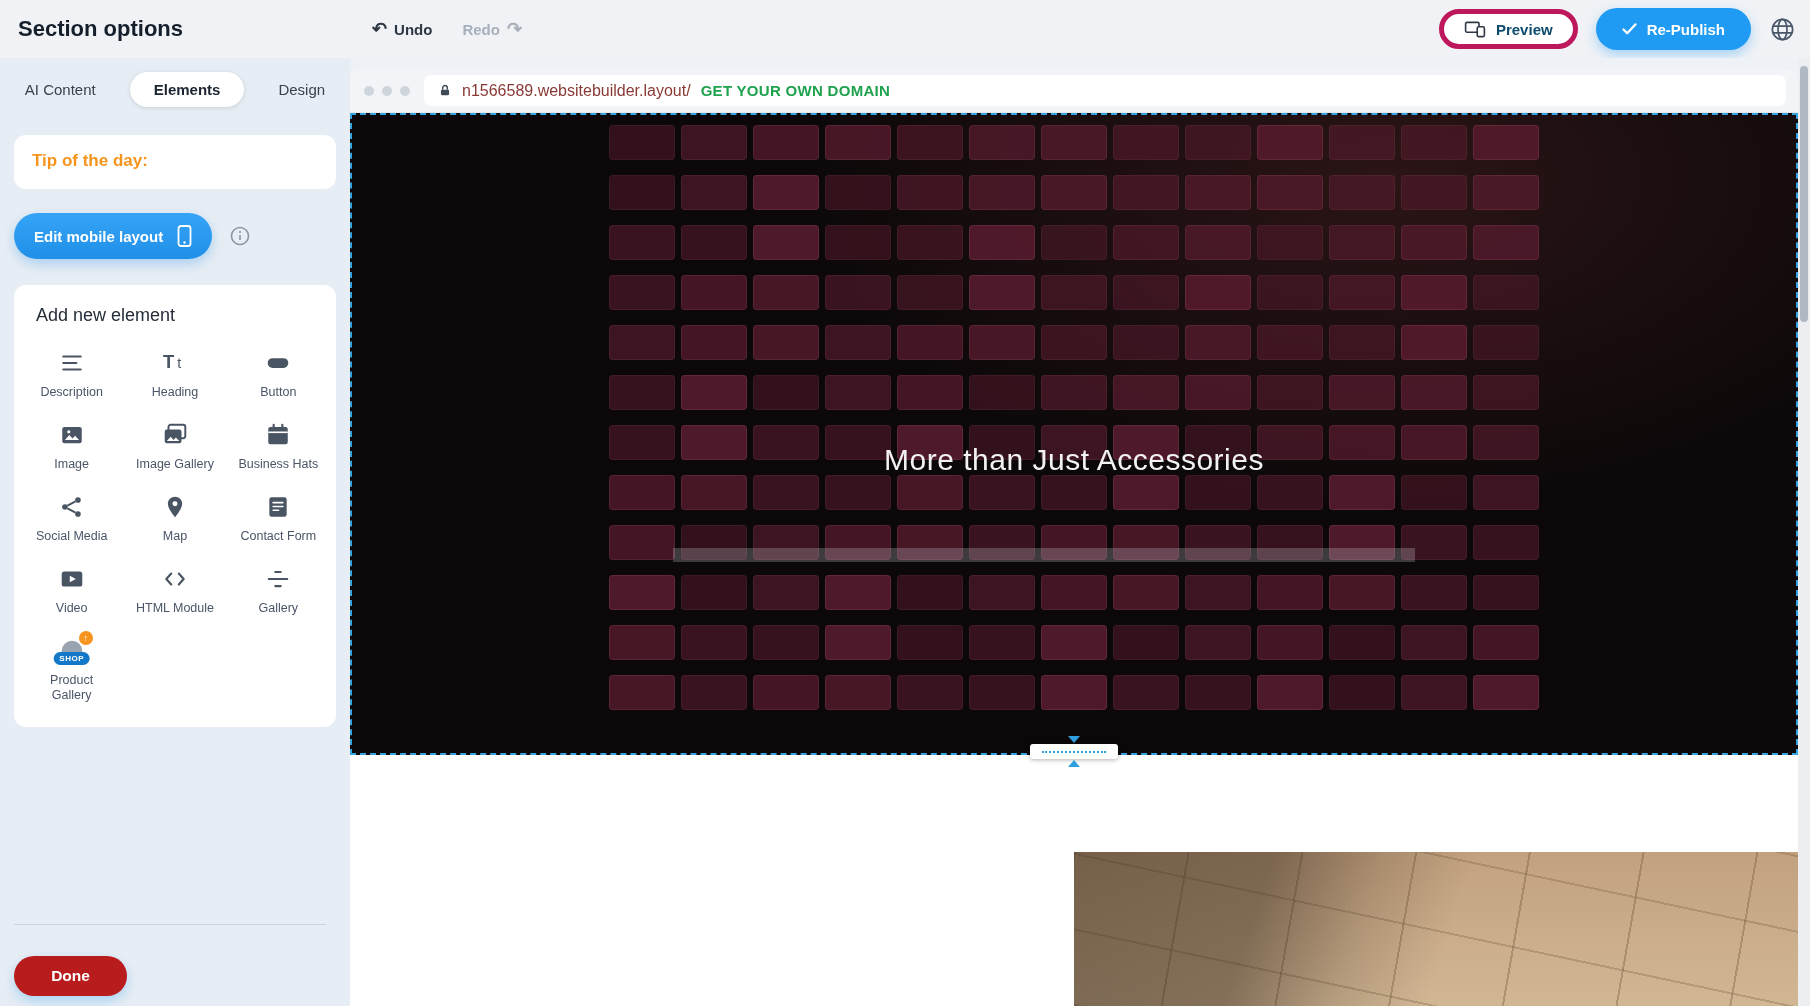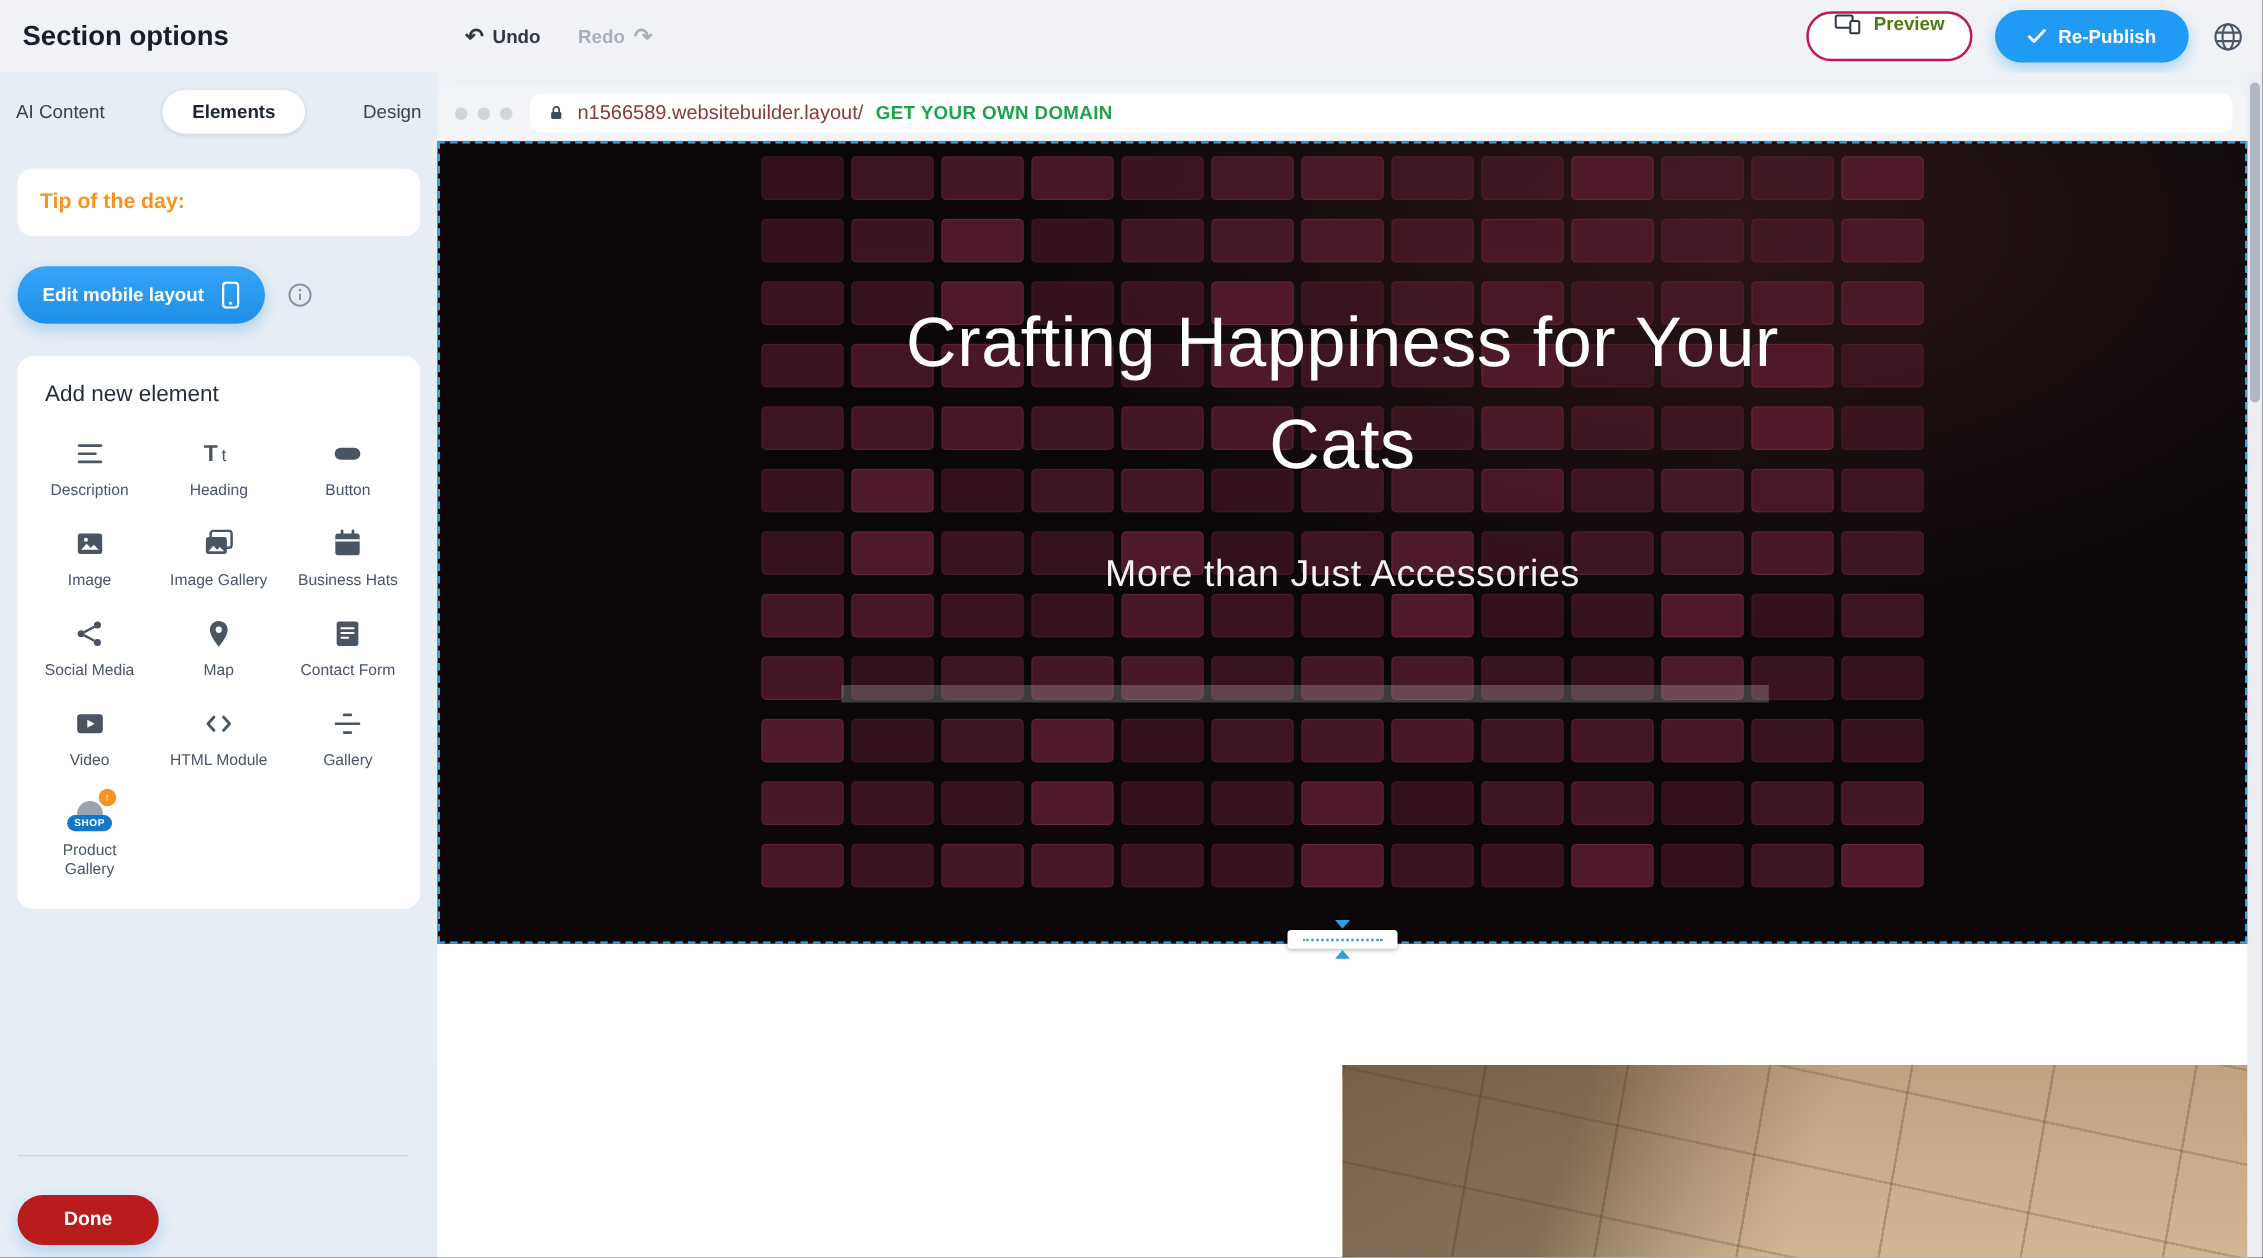--- a/index.html
+++ b/index.html
@@ -8,27 +8,27 @@
 
   
   .topbar { position: absolute; top: 0; left: 0; width: 100%; height: 58px; background: #f0f2f6; }
   .topbar-title { position: absolute; left: 18px; top: 16px; font-size: 22px; font-weight: bold; color: #151f2b; }
   .undo-redo { position: absolute; left: 372px; top: 0; height: 58px; display: flex; align-items: center; gap: 30px; }
   .ur-btn { display: flex; align-items: center; gap: 7px; background: none; border: none; padding: 0; font-family: inherit; font-size: 15px; font-weight: bold; cursor: pointer; }
   .ur-btn.undo { color: #2e3744; }
   .ur-btn.redo { color: #a7b0ba; }
   .arrow-glyph { font-size: 18px; line-height: 1; }
   .topbar-right { position: absolute; right: 14px; top: 0; height: 58px; display: flex; align-items: center; gap: 18px; }
-  .preview-btn { display: flex; gap: 10px; height: 40px; padding: 0 20px; background: #fff; border: 2px solid #be185d; border-radius: 20px; font-family: inherit; font-size: 15px; font-weight: bold; color: #4d7c0f; cursor: pointer; }
+  .preview-btn { display: flex; align-items: center; gap: 10px; height: 40px; padding: 0 20px; background: #fff; border: 5px solid #be185d; border-radius: 20px; font-family: inherit; font-size: 15px; font-weight: bold; color: #0c4a6e; cursor: pointer; }
   .republish-btn { display: flex; align-items: center; gap: 10px; height: 42px; padding: 0 26px; background: #1f9bf3; border: none; border-radius: 21px; font-family: inherit; font-size: 15px; font-weight: bold; color: #fff; box-shadow: 0 5px 12px rgba(31,155,243,0.35); cursor: pointer; }
   .globe-btn { background: none; border: none; padding: 0; cursor: pointer; display: flex; }
 
   
   .sidebar { position: absolute; top: 58px; left: 0; width: 350px; height: 948px; background: #e7edf4; }
-  .tabs { display: flex; justify-content: center; align-items: flex-start; gap: 34px; padding-top: 14px; }
+  .tabs { display: flex; justify-content: center; align-items: flex-start; gap: 22px; padding-top: 14px; }
   .tab { font-family: inherit; font-size: 15px; color: #39424e; padding: 9px 12px; background: none; border: none; cursor: pointer; }
   .tab.active { background: #fff; border-radius: 18px; padding: 9px 24px; font-weight: bold; color: #1b2430; box-shadow: 0 1px 4px rgba(20,40,70,0.15); }
   .tip-card { margin: 28px 14px 0; background: #fff; border-radius: 12px; padding: 16px 18px 18px; }
   .tip-title { color: #f7941d; font-weight: bold; font-size: 17px; }
   .tip-body { margin-top: 10px; font-size: 13.5px; color: #5a6776; line-height: 1.5; }
   .mobile-row { margin: 24px 14px 0; display: flex; align-items: center; gap: 18px; }
   .edit-mobile-btn { display: flex; align-items: center; gap: 14px; height: 46px; padding: 0 20px; background: linear-gradient(180deg, #36a4f6, #1f8fe8); border: none; border-radius: 23px; color: #fff; font-family: inherit; font-size: 15px; font-weight: bold; box-shadow: 0 5px 12px rgba(31,143,232,0.3); cursor: pointer; }
   .elements-card { margin: 26px 14px 0; background: #fff; border-radius: 12px; padding: 20px 6px 24px; }
   .elements-title { font-size: 18px; color: #242d39; font-weight: 500; margin: 0 0 22px 16px; }
   .el-grid { display: grid; grid-template-columns: repeat(3, 1fr); row-gap: 20px; }
@@ -486,21 +486,20 @@
               <div class="grid-cell" style="opacity: 0.6;"></div>
               <div class="grid-cell" style="opacity: 0.95;"></div>
               <div class="grid-cell" style="opacity: 0.65;"></div>
               <div class="grid-cell" style="opacity: 0.6;"></div>
               <div class="grid-cell" style="opacity: 0.95;"></div>
               <div class="grid-cell" style="opacity: 0.55;"></div>
               <div class="grid-cell" style="opacity: 0.7;"></div>
               <div class="grid-cell" style="opacity: 0.95;"></div>
             </div>
         </div>
-        <h1 class="hero-title"><span>Crafting Happiness for Your Cats</span></h1>
         <div class="hero-subtitle">More than Just Accessories</div>
 
         <div class="hero-elements">
           <div class="ghost-bar"></div>
         </div>
 
         <div class="resize-handle">
           <span class="rh-arrow-down"></span>
           <span class="rh-pill">
               <span class="rh-dots"></span>

